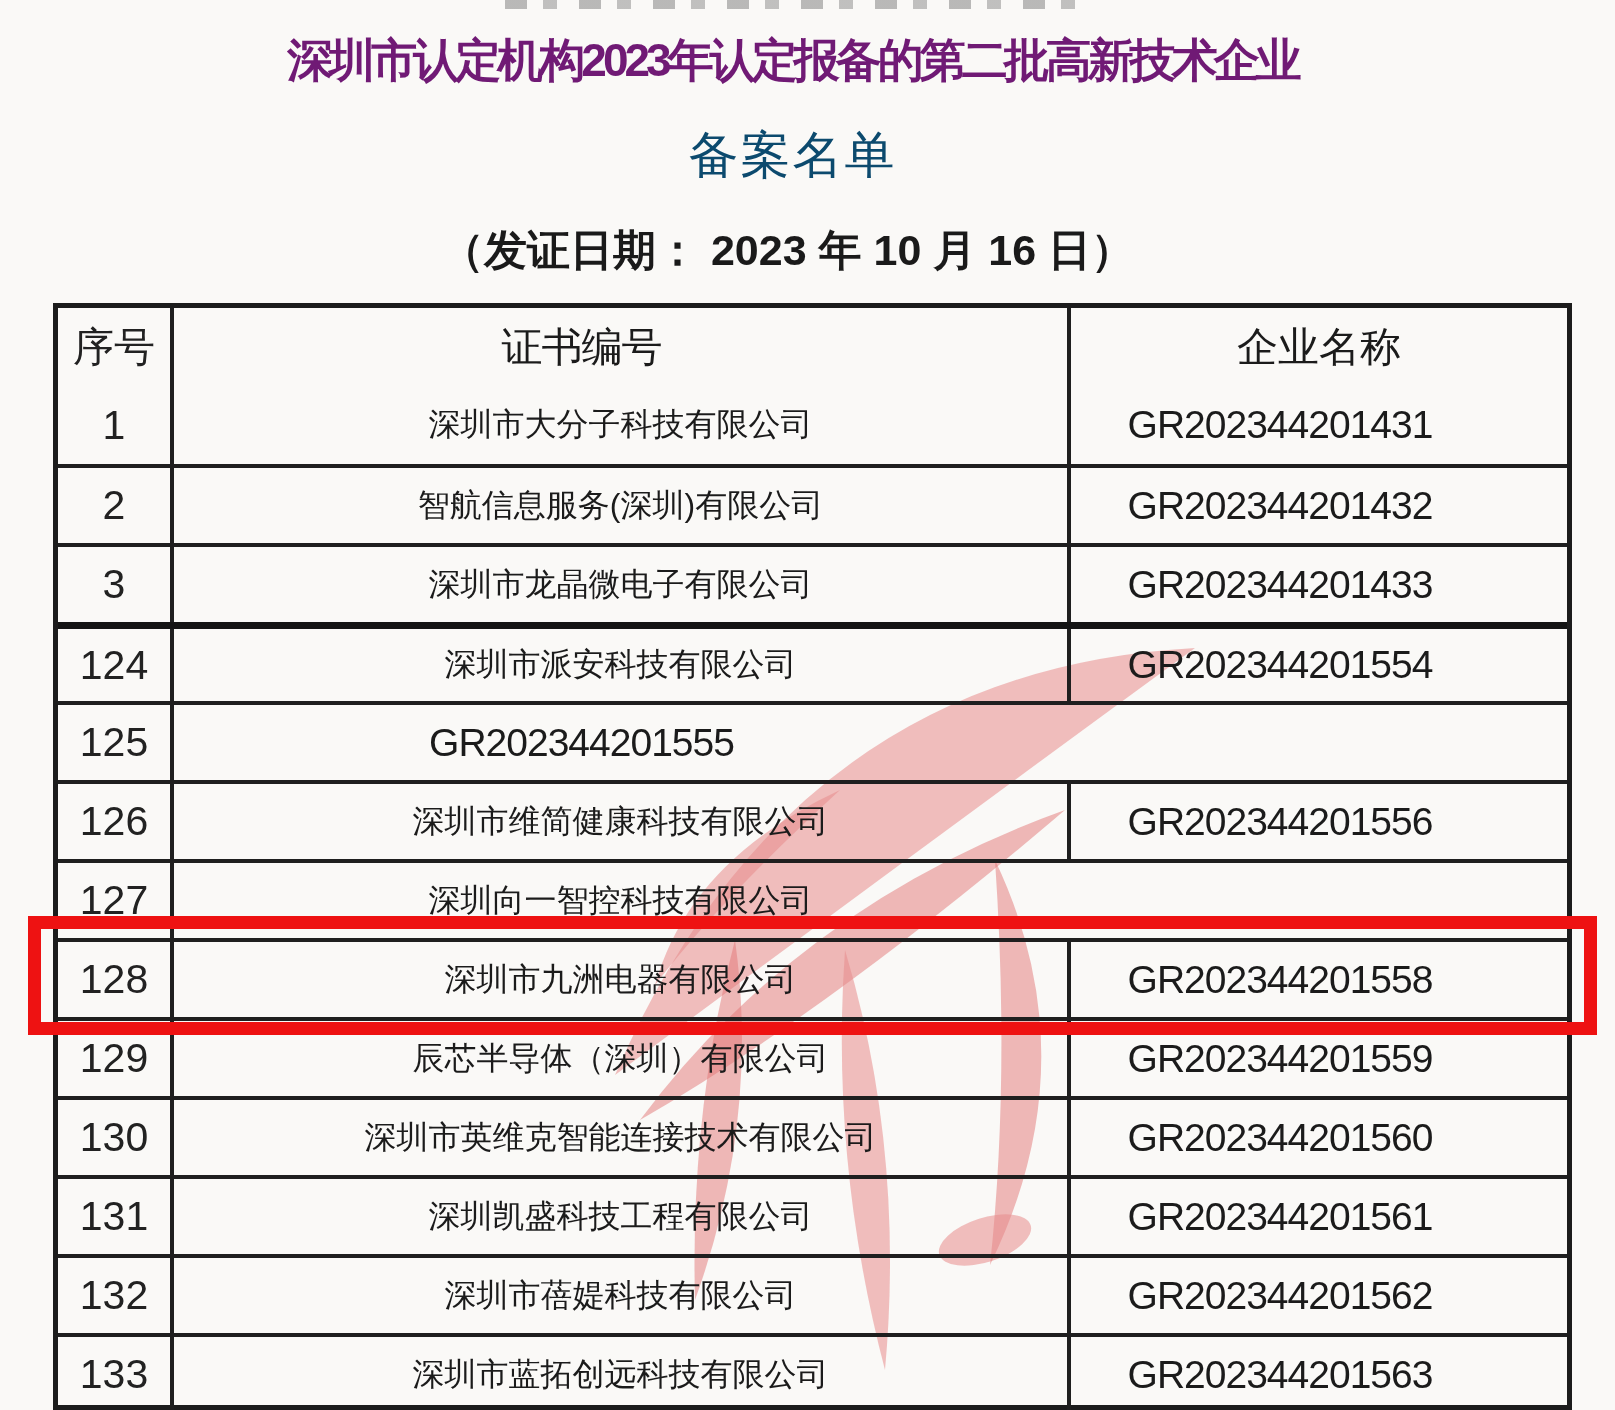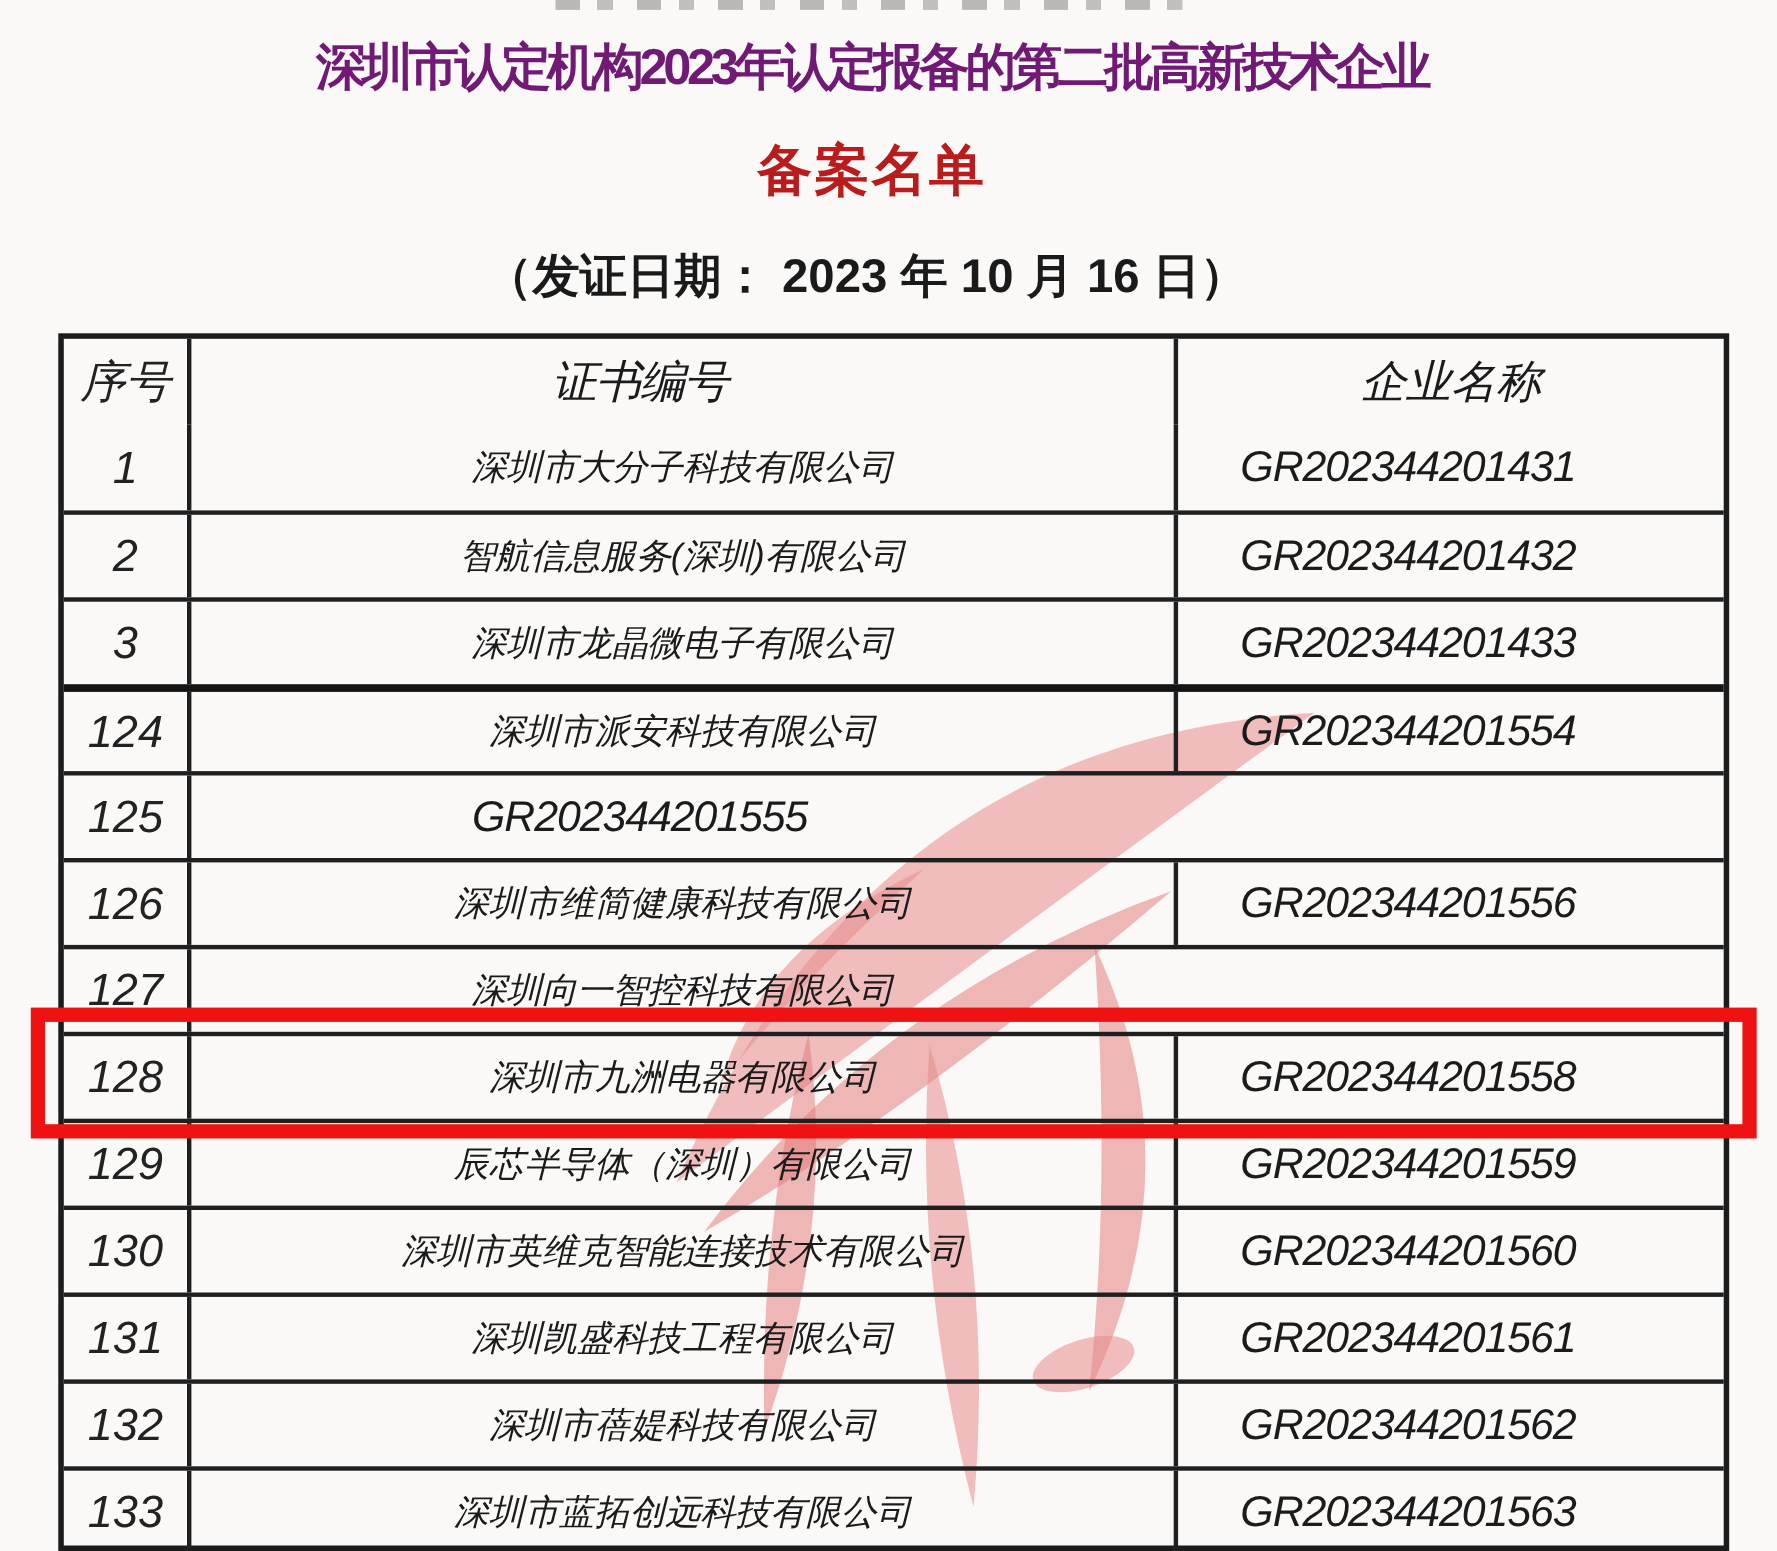--- a/index.html
+++ b/index.html
@@ -23,22 +23,22 @@
   
   .title1{
     position:absolute;left:0;right:30px;top:30px;
     text-align:center;
     font-size:46px;font-weight:bold;letter-spacing:-4px;
     color:#701a75;z-index:4;
   }
   .title2{
     position:absolute;left:0;right:30px;top:122px;
     text-align:center;
-    font-size:50px;font-weight:bold;letter-spacing:2px;
-    color:#b91c1c;z-index:4;
+    font-size:50px;font-weight:normal;letter-spacing:2px;
+    color:#0c4a6e;z-index:4;
   }
   .dateline{
     position:absolute;left:0;right:40px;top:222px;
     text-align:center;
     font-size:43px;font-weight:bold;letter-spacing:0px;
     color:#1a1a1a;z-index:4;
   }
 
   
   .watermark{position:absolute;left:0;top:0;z-index:1;pointer-events:none;}
@@ -57,21 +57,21 @@
     height:79px;
     border-top:4px solid #1f1f1f;
     box-sizing:border-box;
   }
   .t-row:first-child{border-top:none;height:78px;}
   .t-row.thick-top{border-top:7px solid #141414;}
   .t-cell{
     display:flex;align-items:center;justify-content:center;
     border-left:4px solid #1f1f1f;
     box-sizing:border-box;
-    overflow:hidden;white-space:nowrap;font-style:italic;
+    overflow:hidden;white-space:nowrap;
   }
   .t-cell:first-child{border-left:none;}
   .cell-index{font-size:41px;color:#222;}
   .cell-company{font-size:32px;color:#1b1b1b;letter-spacing:0px;}
   .cell-cert{font-size:39px;color:#1b1b1b;letter-spacing:-1px;padding-right:78px;}
   .t-row.head .t-cell{font-weight:500;}
   .t-row.head .cell-company{font-size:41px;}
   .t-row.head .cell-cert{font-size:41px;}
 
   

